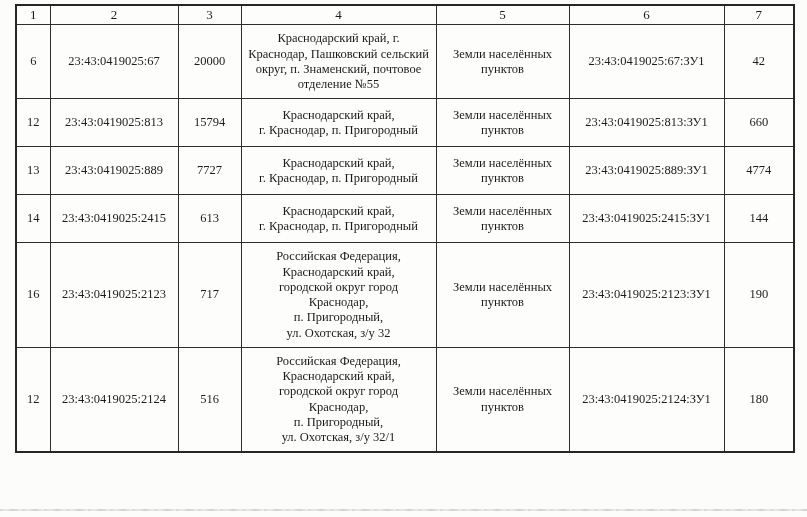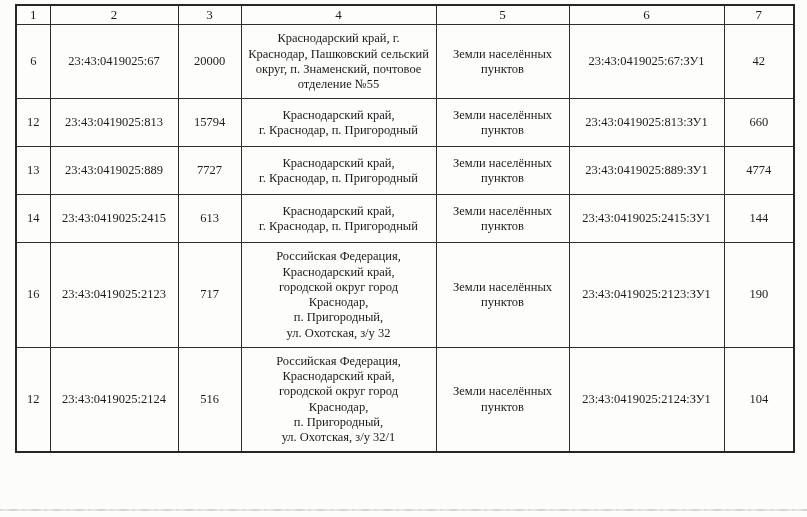--- a/index.html
+++ b/index.html
@@ -148,18 +148,18 @@
       <td>516</td>
       <td>Российская Федерация,
 Краснодарский край,
 городской округ город
 Краснодар,
 п. Пригородный,
 ул. Охотская, з/у 32/1</td>
       <td>Земли населённых
 пунктов</td>
       <td>23:43:0419025:2124:ЗУ1</td>
-      <td>104</td>
+      <td>180</td>
     </tr>
   </tbody>
 </table>
 
 <div class="scan-artifact"></div>
 
 </body></html>

